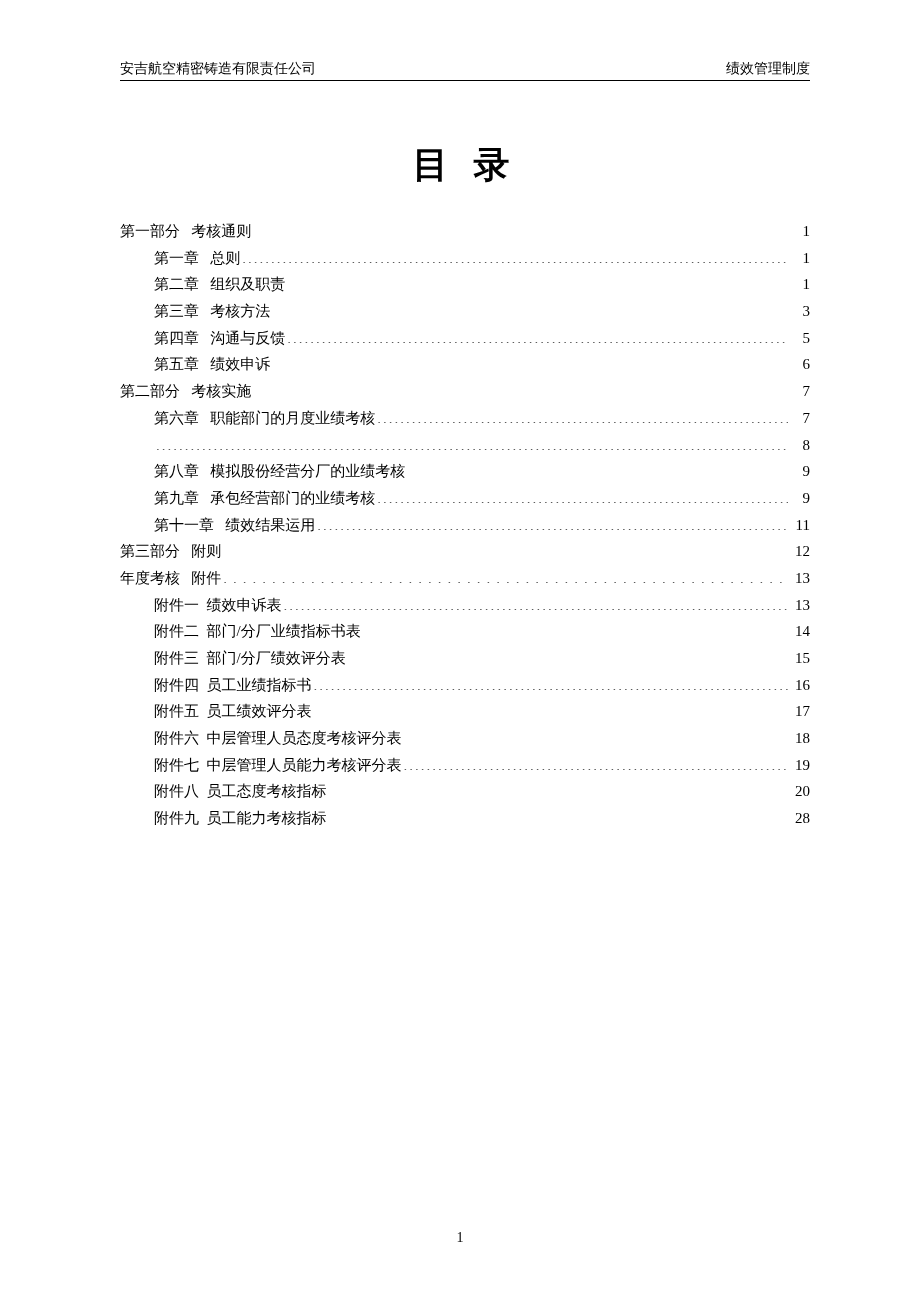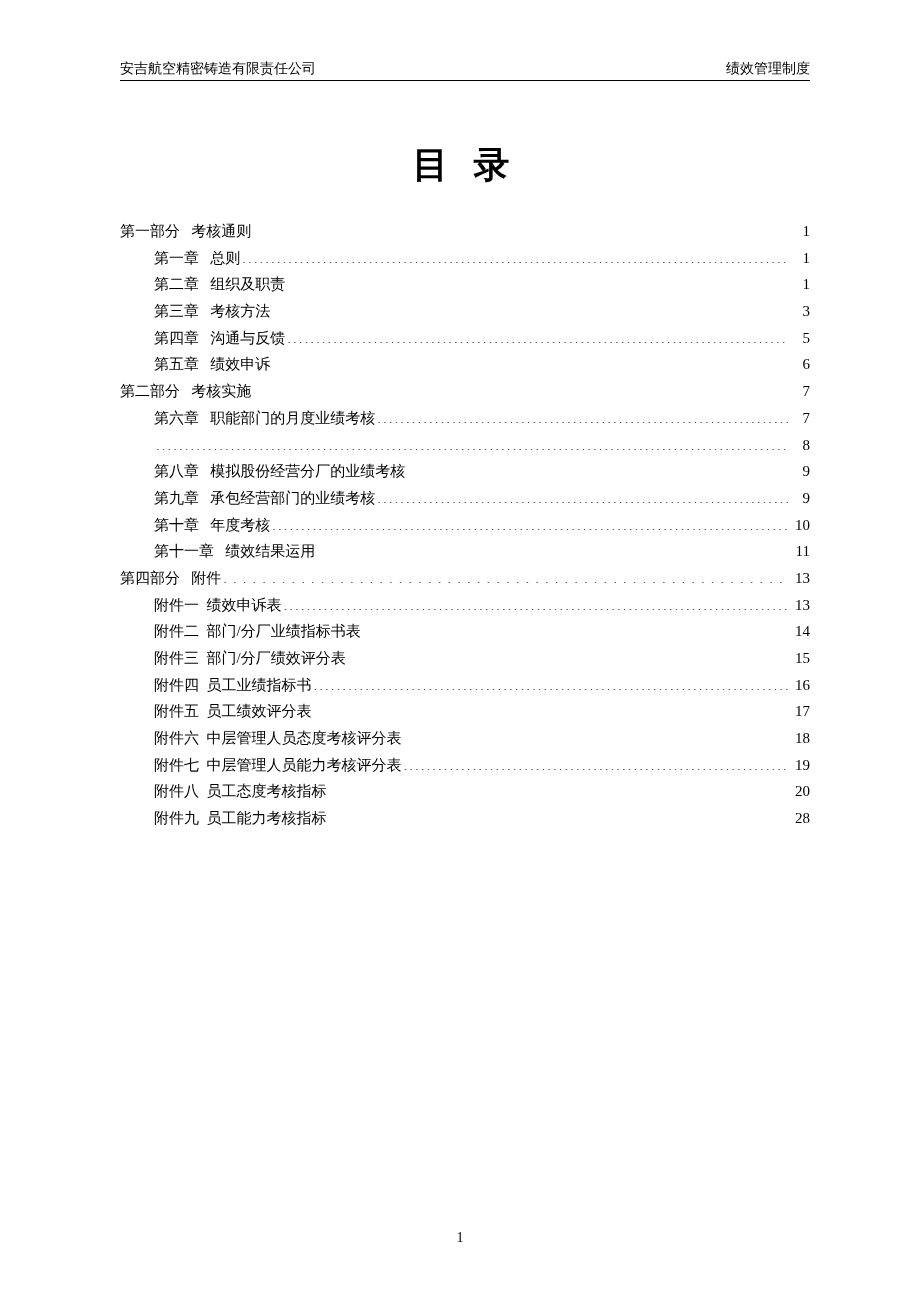--- a/index.html
+++ b/index.html
@@ -130,31 +130,31 @@
         <span class="toc-label"><span class="num">第八章</span><span class="gap">&nbsp;&nbsp;&nbsp;</span><span>模拟股份经营分厂的业绩考核</span></span>
         <span class="toc-leader"></span>
         <span class="toc-page">9</span>
       </div>
       <div class="toc-row level-1">
         <span class="toc-label"><span class="num">第九章</span><span class="gap">&nbsp;&nbsp;&nbsp;</span><span>承包经营部门的业绩考核</span></span>
         <span class="toc-leader"></span>
         <span class="toc-page">9</span>
       </div>
       <div class="toc-row level-1">
-        <span class="toc-label"><span class="num">第十章</span><span class="gap">&nbsp;&nbsp;&nbsp;</span><span>年度考核</span></span>
-        <span class="toc-leader"></span>
-        <span class="toc-page">10</span>
-      </div>
-      <div class="toc-row level-1">
         <span class="toc-label"><span class="num">第十一章</span><span class="gap">&nbsp;&nbsp;&nbsp;</span><span>绩效结果运用</span></span>
         <span class="toc-leader"></span>
         <span class="toc-page">11</span>
       </div>
       <div class="toc-row level-0 big-dots">
-        <span class="toc-label"><span class="num">第四部分</span><span class="gap">&nbsp;&nbsp;&nbsp;</span><span>附件</span></span>
+        <span class="toc-label"><span class="num">第三部分</span><span class="gap">&nbsp;&nbsp;&nbsp;</span><span>附则</span></span>
+        <span class="toc-leader"></span>
+        <span class="toc-page">12</span>
+      </div>
+      <div class="toc-row level-0 big-dots">
+        <span class="toc-label"><span class="num">年度考核</span><span class="gap">&nbsp;&nbsp;&nbsp;</span><span>附件</span></span>
         <span class="toc-leader"></span>
         <span class="toc-page">13</span>
       </div>
       <div class="toc-row level-1">
         <span class="toc-label"><span class="num">附件一</span><span class="gap">&nbsp;&nbsp;</span><span>绩效申诉表</span></span>
         <span class="toc-leader"></span>
         <span class="toc-page">13</span>
       </div>
       <div class="toc-row level-1">
         <span class="toc-label"><span class="num">附件二</span><span class="gap">&nbsp;&nbsp;</span><span>部门/分厂业绩指标书表</span></span>

